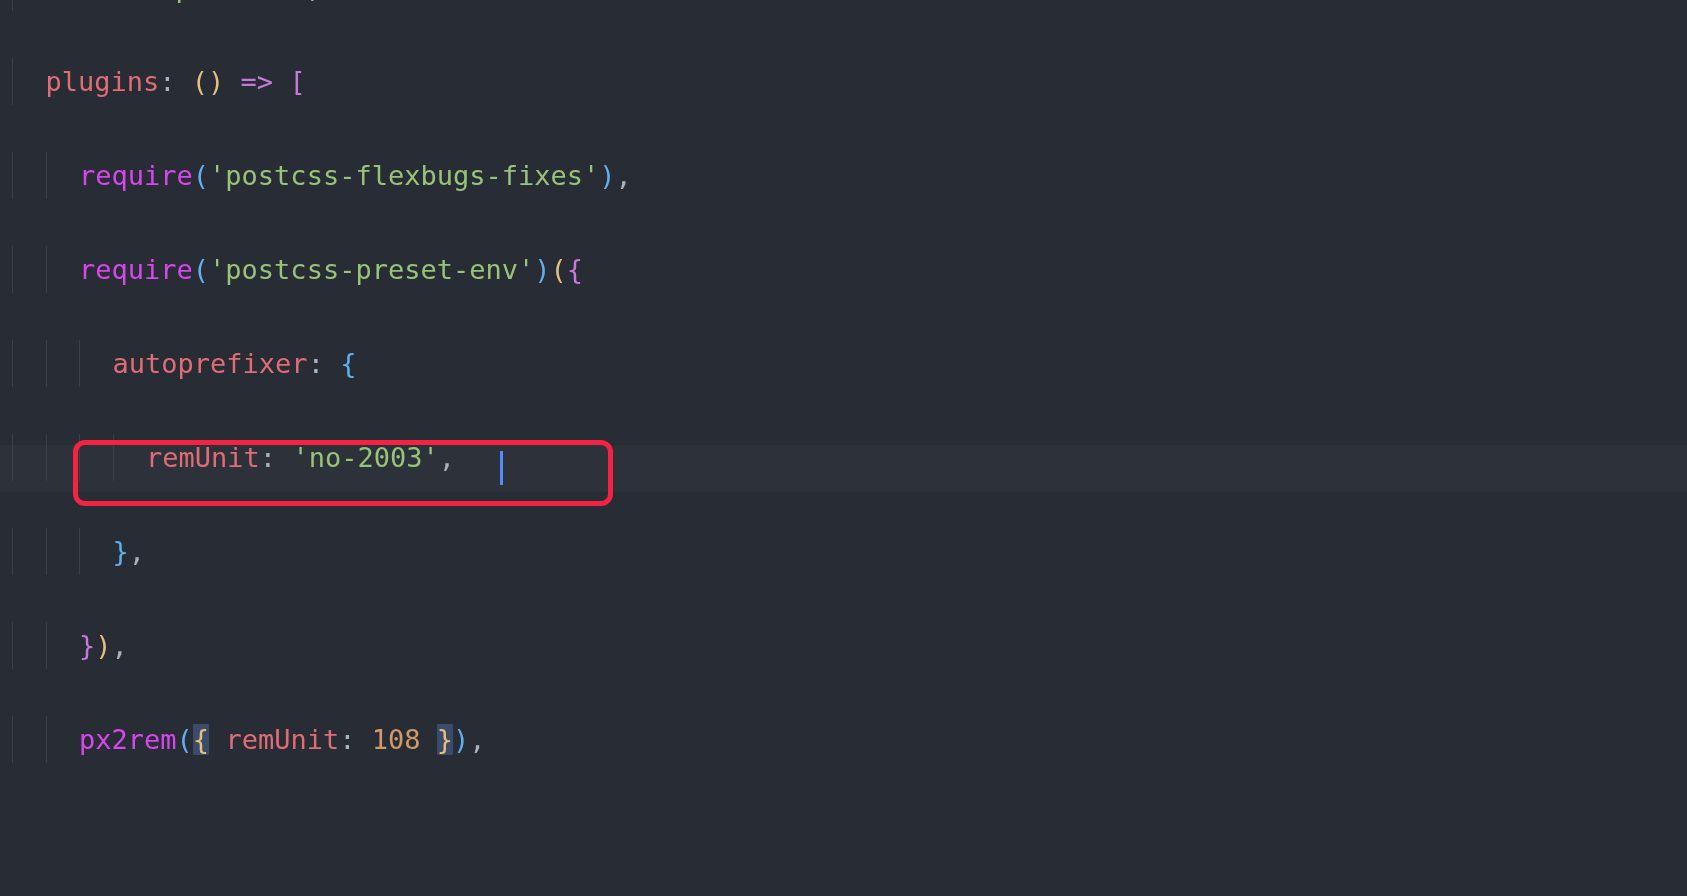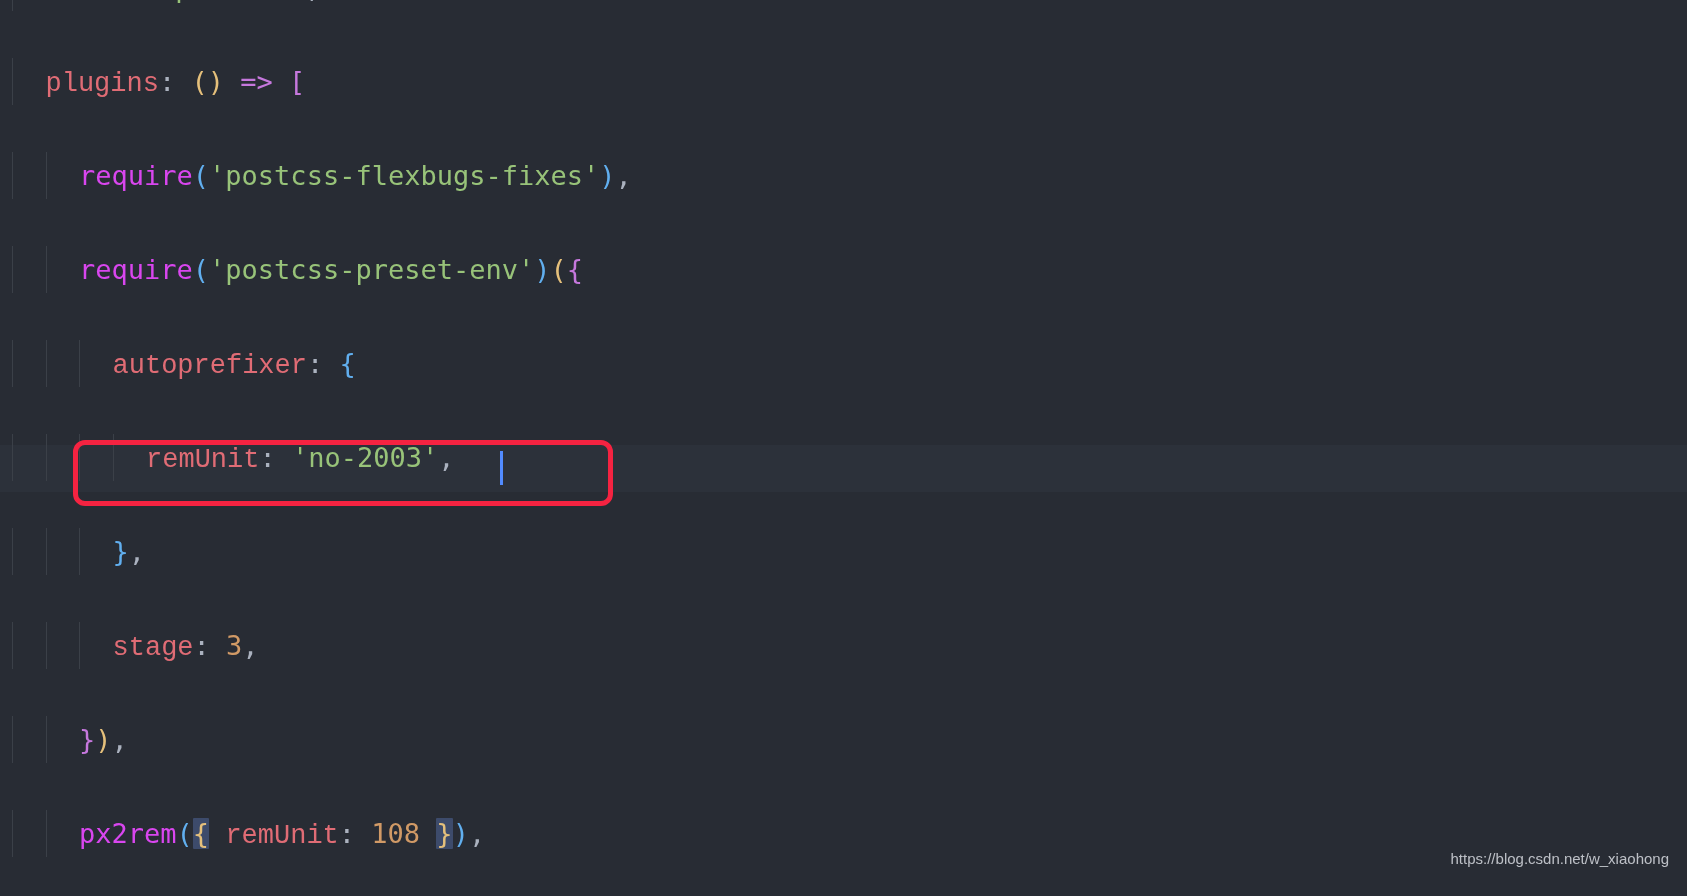--- a/index.html
+++ b/index.html
@@ -2,21 +2,21 @@
 <html><head>
 <meta charset="utf-8">
 <style>
   html,body{margin:0;padding:0;width:1687px;height:896px;overflow:hidden;
     background:#282c34;font-family:'Consolas','Menlo','Monaco',monospace;
     font-size:27px;line-height:47px;color:#abb2bf;}
   .editor{position:relative;width:100%;height:100%;}
   pre.code{margin:0;padding:0;white-space:pre;position:absolute;
     left:12px;top:-36px;}
   .ln{display:block;position:relative;height:47px;}
-  .tok-key{color:#e06c75;font-family:Liberation Mono, monospace;}
+  .tok-key{color:#e06c75;}
   .tok-str{color:#98c379;}
   .tok-fn {color:#d946ef;}
   .tok-kw {color:#c678dd;}
   .tok-punc{color:#abb2bf;}
   .tok-punc-blue{color:#61afef;}
   .tok-punc-yellow{color:#e5c07b;}
   .tok-punc-mag{color:#c678dd;}
   .tok-num{color:#d19a66;}
   .tok-ident{color:#e5c07b;}
   .line-hl{position:absolute;left:0;right:0;height:47px;
@@ -43,26 +43,24 @@
 
   <div class="caret" style="top:451px;left:500px;"></div>
 
   <pre class="code"><span class="ln"><span class="ig"></span>  <span class="tok-key">ident</span><span class="tok-punc">: </span><span class="tok-str">'postcss'</span><span class="tok-punc">,</span></span>
 <span class="ln"><span class="ig"></span>  <span class="tok-key">plugins</span><span class="tok-punc">: </span><span class="tok-punc-yellow">()</span><span> </span><span class="tok-kw">=&gt;</span><span> </span><span class="tok-punc-mag">[</span></span>
 <span class="ln"><span class="ig"></span>  <span class="ig"></span>  <span class="tok-fn">require</span><span class="tok-punc-blue">(</span><span class="tok-str">'postcss-flexbugs-fixes'</span><span class="tok-punc-blue">)</span><span class="tok-punc">,</span></span>
 <span class="ln"><span class="ig"></span>  <span class="ig"></span>  <span class="tok-fn">require</span><span class="tok-punc-blue">(</span><span class="tok-str">'postcss-preset-env'</span><span class="tok-punc-blue">)</span><span class="tok-punc-yellow">(</span><span class="tok-punc-mag">{</span></span>
 <span class="ln"><span class="ig"></span>  <span class="ig"></span>  <span class="ig"></span>  <span class="tok-key">autoprefixer</span><span class="tok-punc">: </span><span class="tok-punc-blue">{</span></span>
 <span class="ln"><span class="ig"></span>  <span class="ig"></span>  <span class="ig"></span>  <span class="ig"></span>  <span class="tok-key">remUnit</span><span class="tok-punc">: </span><span class="tok-str">'no-2003'</span><span class="tok-punc">,</span></span>
 <span class="ln"><span class="ig"></span>  <span class="ig"></span>  <span class="ig"></span>  <span class="tok-punc-blue">}</span><span class="tok-punc">,</span></span>
-<span class="ln"><span class="ig"></span>  <span class="ig"></span>  <span class="ig"></span>  <span class="tok-key">stage</span><span class="tok-punc">: </span><span class="tok-num">3</span><span class="tok-punc">,</span></span>
 <span class="ln"><span class="ig"></span>  <span class="ig"></span>  <span class="tok-punc-mag">}</span><span class="tok-punc-yellow">)</span><span class="tok-punc">,</span></span>
 <span class="ln"><span class="ig"></span>  <span class="ig"></span>  <span class="tok-fn">px2rem</span><span class="tok-punc-blue">(</span><span class="sel"><span class="tok-ident">{</span></span><span> </span><span class="tok-key">remUnit</span><span class="tok-punc">: </span><span class="tok-num">108</span><span> </span><span class="sel"><span class="tok-ident">}</span></span><span class="tok-punc-blue">)</span><span class="tok-punc">,</span></span>
 
 
 
 
 
 
 
 </pre>
 
-  <div class="watermark">https://blog.csdn.net/w_xiaohong</div>
 </div>
 
 </body></html>

